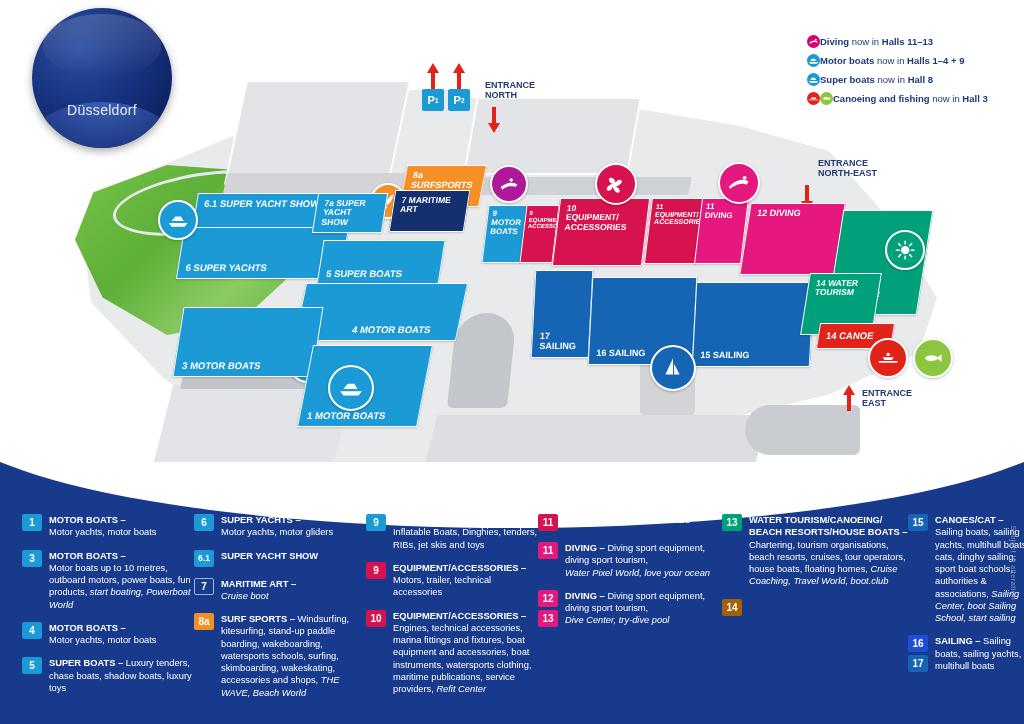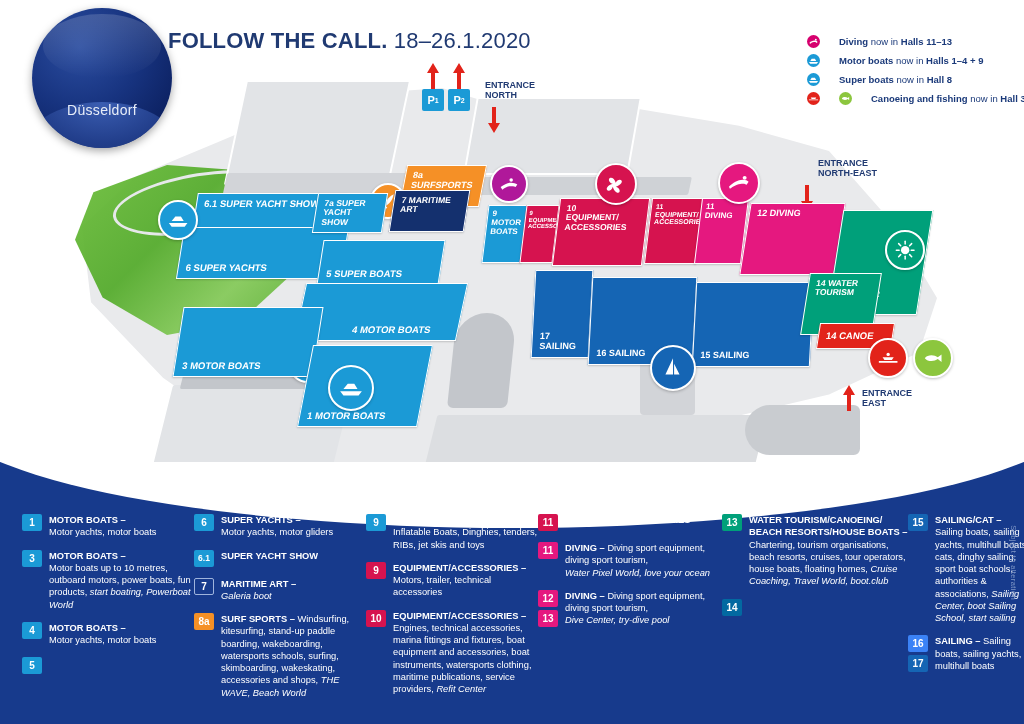--- a/index.html
+++ b/index.html
@@ -56,21 +56,21 @@
   }
 
   
   .nhl { position: absolute; left: 800px; top: 24px; width: 215px; }
   .nhl-bar {
     background: #ee5a0e; color: #fff; font-weight: bold; font-size: 14px;
     padding: 7px 12px 8px 12px; border-radius: 3px;
   }
   .nhl-list { margin-top: 11px; padding-left: 7px; }
   .nhl-row {
-    display: flex; align-items: center; gap: 19px;
+    display: flex; align-items: center; gap: 0;
     margin-bottom: 6px; font-size: 9.5px; color: #1b3a7a; white-space: nowrap;
   }
   .nhl-dot {
     width: 13px; height: 13px; border-radius: 50%;
     display: inline-flex; align-items: center; justify-content: center;
     flex: 0 0 auto;
   }
   .nhl-dot svg { width: 11px; height: 11px; }
   .nhl-txt b { font-weight: bold; }
 
@@ -198,24 +198,20 @@
 
 <div id="root">
 
   <div class="logo">
     <div class="gloss"></div>
     <div class="wave2"></div>
     <div class="wave"></div>
     <div class="boot-sub">Düsseldorf</div>
   </div>
 
-  <div class="headline">
-    <span>FOLLOW THE CALL.</span>
-    <span class="date">18–26.1.2020</span>
-  </div>
 
   <div class="nhl">
     <div class="nhl-list">
 
       <div class="nhl-row">
         <span class="nhl-dot" style="background:#d6006e">
           <svg viewBox="0 0 24 24">
               <path fill="#fff" d="M3 15c3-3 7-5 11-5 3 0 5 1 7 3l-2 2c-2-2-4-2-6-2-3 0-6 2-8 4z"></path>
               <circle cx="17" cy="8" r="2" fill="#fff"></circle>
             </svg>
@@ -539,20 +535,23 @@
           </div>
           <div class="ltext">
             <b>MOTOR BOATS</b><b> –</b><br>
             <span>Motor yachts, motor boats</span>
           </div>
         </div>
         <div class="litem">
           <div class="lbadges">
             <div class="lbadge" style="background:#1b9ad6">5</div>
           </div>
+          <div class="ltext">
+            <b>SUPER BOATS</b><b> – </b><span>Luxury tenders, chase boats, shadow boats, luxury toys</span>
+          </div>
         </div>
       </div>
 
       <div class="lcol c2">
         <div class="litem">
           <div class="lbadges">
             <div class="lbadge" style="background:#1b9ad6">6</div>
           </div>
           <div class="ltext">
             <b>SUPER YACHTS</b><b> –</b><br>
@@ -566,21 +565,21 @@
           <div class="ltext">
             <b>SUPER YACHT SHOW</b>
           </div>
         </div>
         <div class="litem">
           <div class="lbadges">
             <div class="lbadge outline">7</div>
           </div>
           <div class="ltext">
             <b>MARITIME ART</b><b> –</b><br>
-            <i>Galeria boot</i>
+            <i>Cruise boot</i>
           </div>
         </div>
         <div class="litem">
           <div class="lbadges">
             <div class="lbadge" style="background:#f59026">8a</div>
           </div>
           <div class="ltext">
             <b>SURF SPORTS</b><b> – </b><span>Windsurfing, kitesurfing, stand-up paddle boarding, wakeboarding, watersports schools, surfing, skimboarding, wakeskating, accessories and shops, </span><i>THE WAVE, Beach World</i>
           </div>
         </div>
@@ -651,38 +650,38 @@
           <div class="lbadges">
             <div class="lbadge" style="background:#00a07a">13</div>
           </div>
           <div class="ltext">
             <b>WATER TOURISM/CANOEING/ BEACH RESORTS/HOUSE BOATS</b><b> –</b><br>
             <span>Chartering, tourism organisations, beach resorts, cruises, tour operators, house boats, floating homes, </span><i>Cruise Coaching, Travel World, boot.club</i>
           </div>
         </div>
         <div class="litem">
           <div class="lbadges">
-            <div class="lbadge" style="background:#0369a1">14</div>
+            <div class="lbadge" style="background:#a16207">14</div>
           </div>
         </div>
       </div>
 
       <div class="lcol c6">
         <div class="litem">
           <div class="lbadges">
             <div class="lbadge" style="background:#1565b4">15</div>
           </div>
           <div class="ltext">
-            <b>SAILING/CAT</b><b> –</b><br>
+            <b>CANOES/CAT</b><b> –</b><br>
             <span>Sailing boats, sailing yachts, multihull boats, cats, dinghy sailing, sport boat schools, authorities &amp; associations, </span><i>Sailing Center, boot Sailing School, start sailing</i>
           </div>
         </div>
         <div class="litem">
           <div class="lbadges">
-            <div class="lbadge" style="background:#3b82f6">16</div>
+            <div class="lbadge" style="background:#1d4ed8">16</div>
             <div class="lbadge" style="background:#1565b4">17</div>
           </div>
           <div class="ltext">
             <b>SAILING</b><b> – </b><span>Sailing boats, sailing yachts, multihull boats</span>
           </div>
         </div>
       </div>
 
     </div>
 

